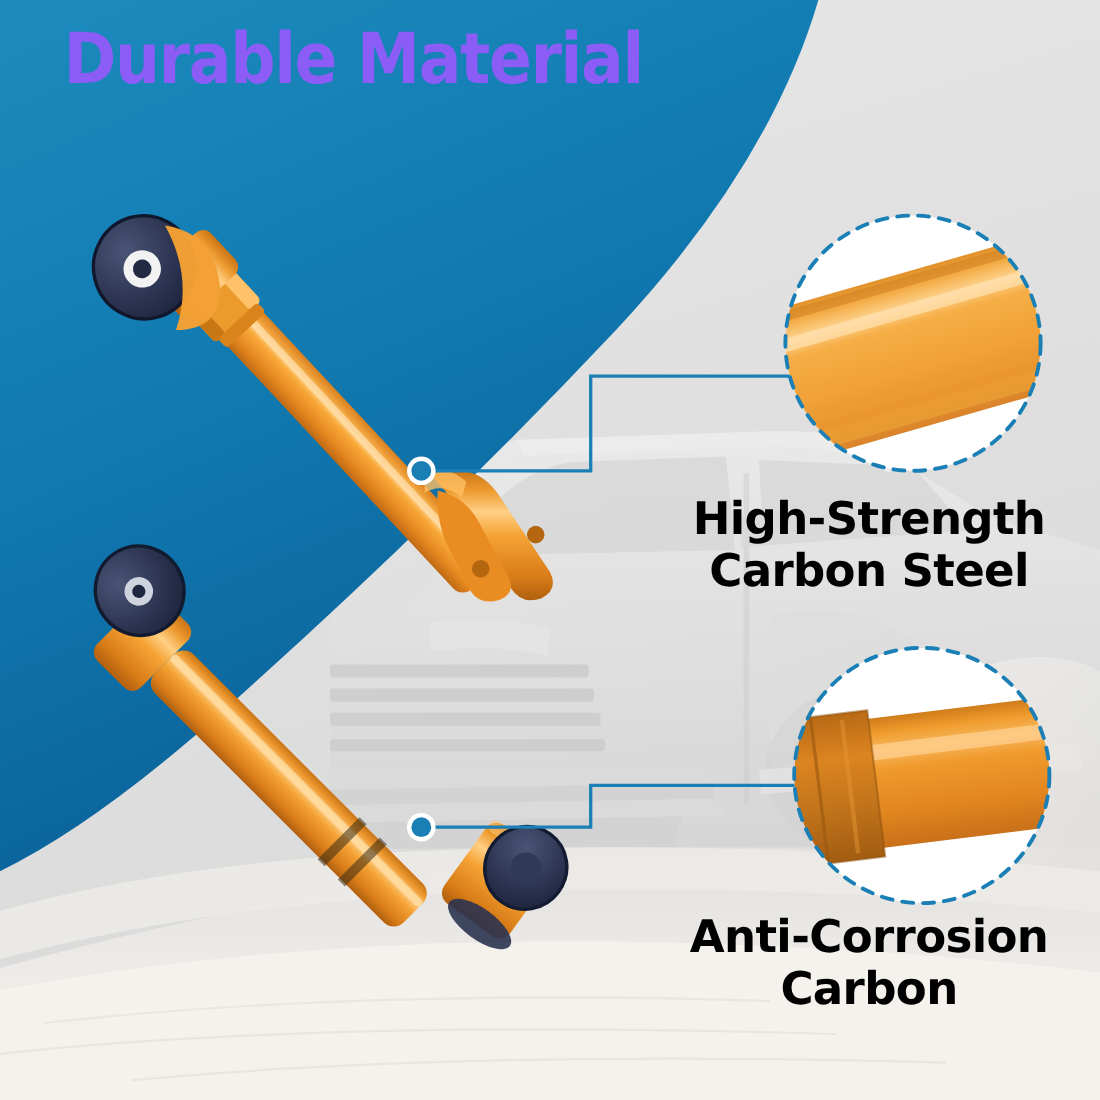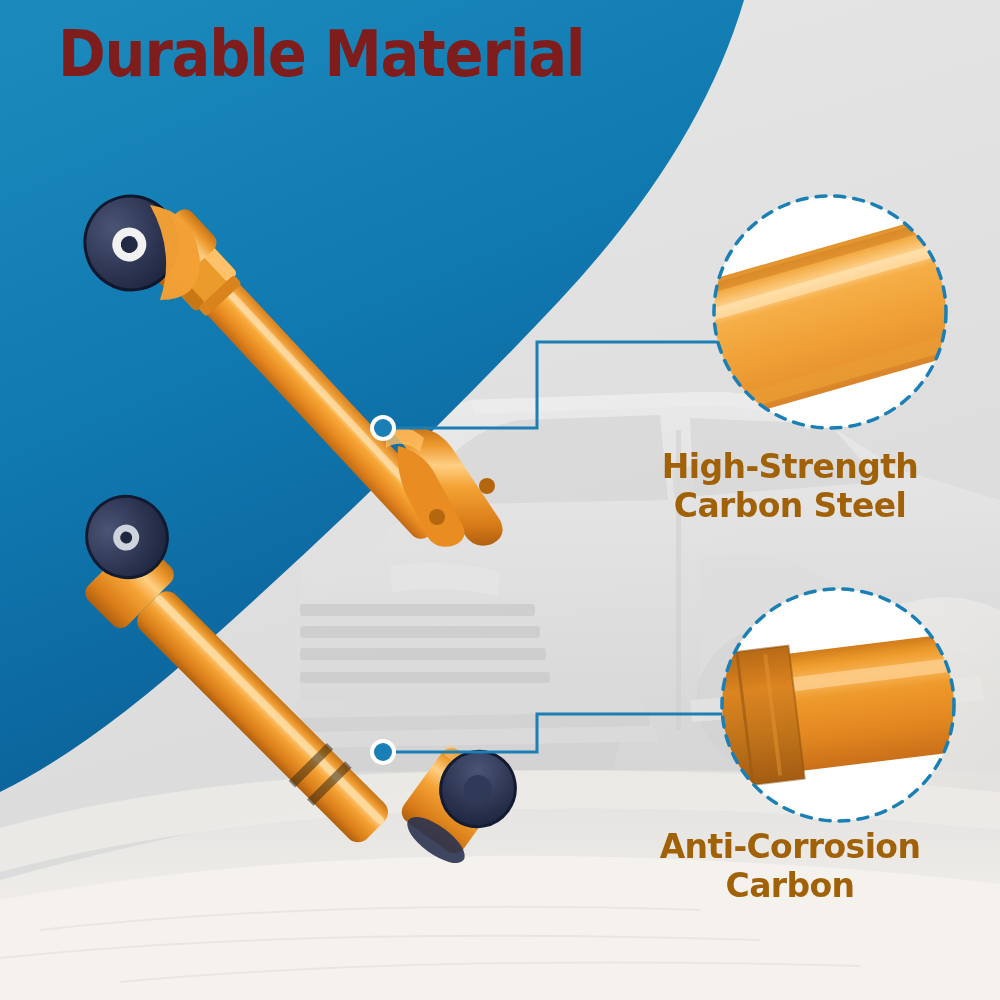--- a/index.html
+++ b/index.html
@@ -9,34 +9,34 @@
     overflow:hidden;background:#ffffff;
   }
   #stage{position:relative;width:1000px;height:1000px;overflow:hidden;}
   .layer{position:absolute;inset:0;}
   svg.layer{display:block;}
 
   
   #title{
     position:absolute;left:58px;top:22px;
     font-size:64px;line-height:1.0;
-    font-weight:900;color:#7f1d1d;
+    font-weight:900;color:#8b5cf6;
     letter-spacing:-1.2px;
     white-space:nowrap;
     font-family:"DejaVu Sans","Liberation Sans",sans-serif;
     font-stretch:condensed;
     text-align:center;
   }
 
   
   .caption{
     position:absolute;
-    color:#a16207;
+    color:#000000;
     font-weight:700;
-    font-size:33px;
+    font-size:41px;
     line-height:1.17;
     text-align:center;
     white-space:pre-line;
     font-family:"DejaVu Sans","Liberation Sans",sans-serif;
     letter-spacing:-0.6px;
   }
   #caption-1{left:590px;top:448px;width:400px;}
   #caption-2{left:590px;top:828px;width:400px;}
 </style>
 </head>

